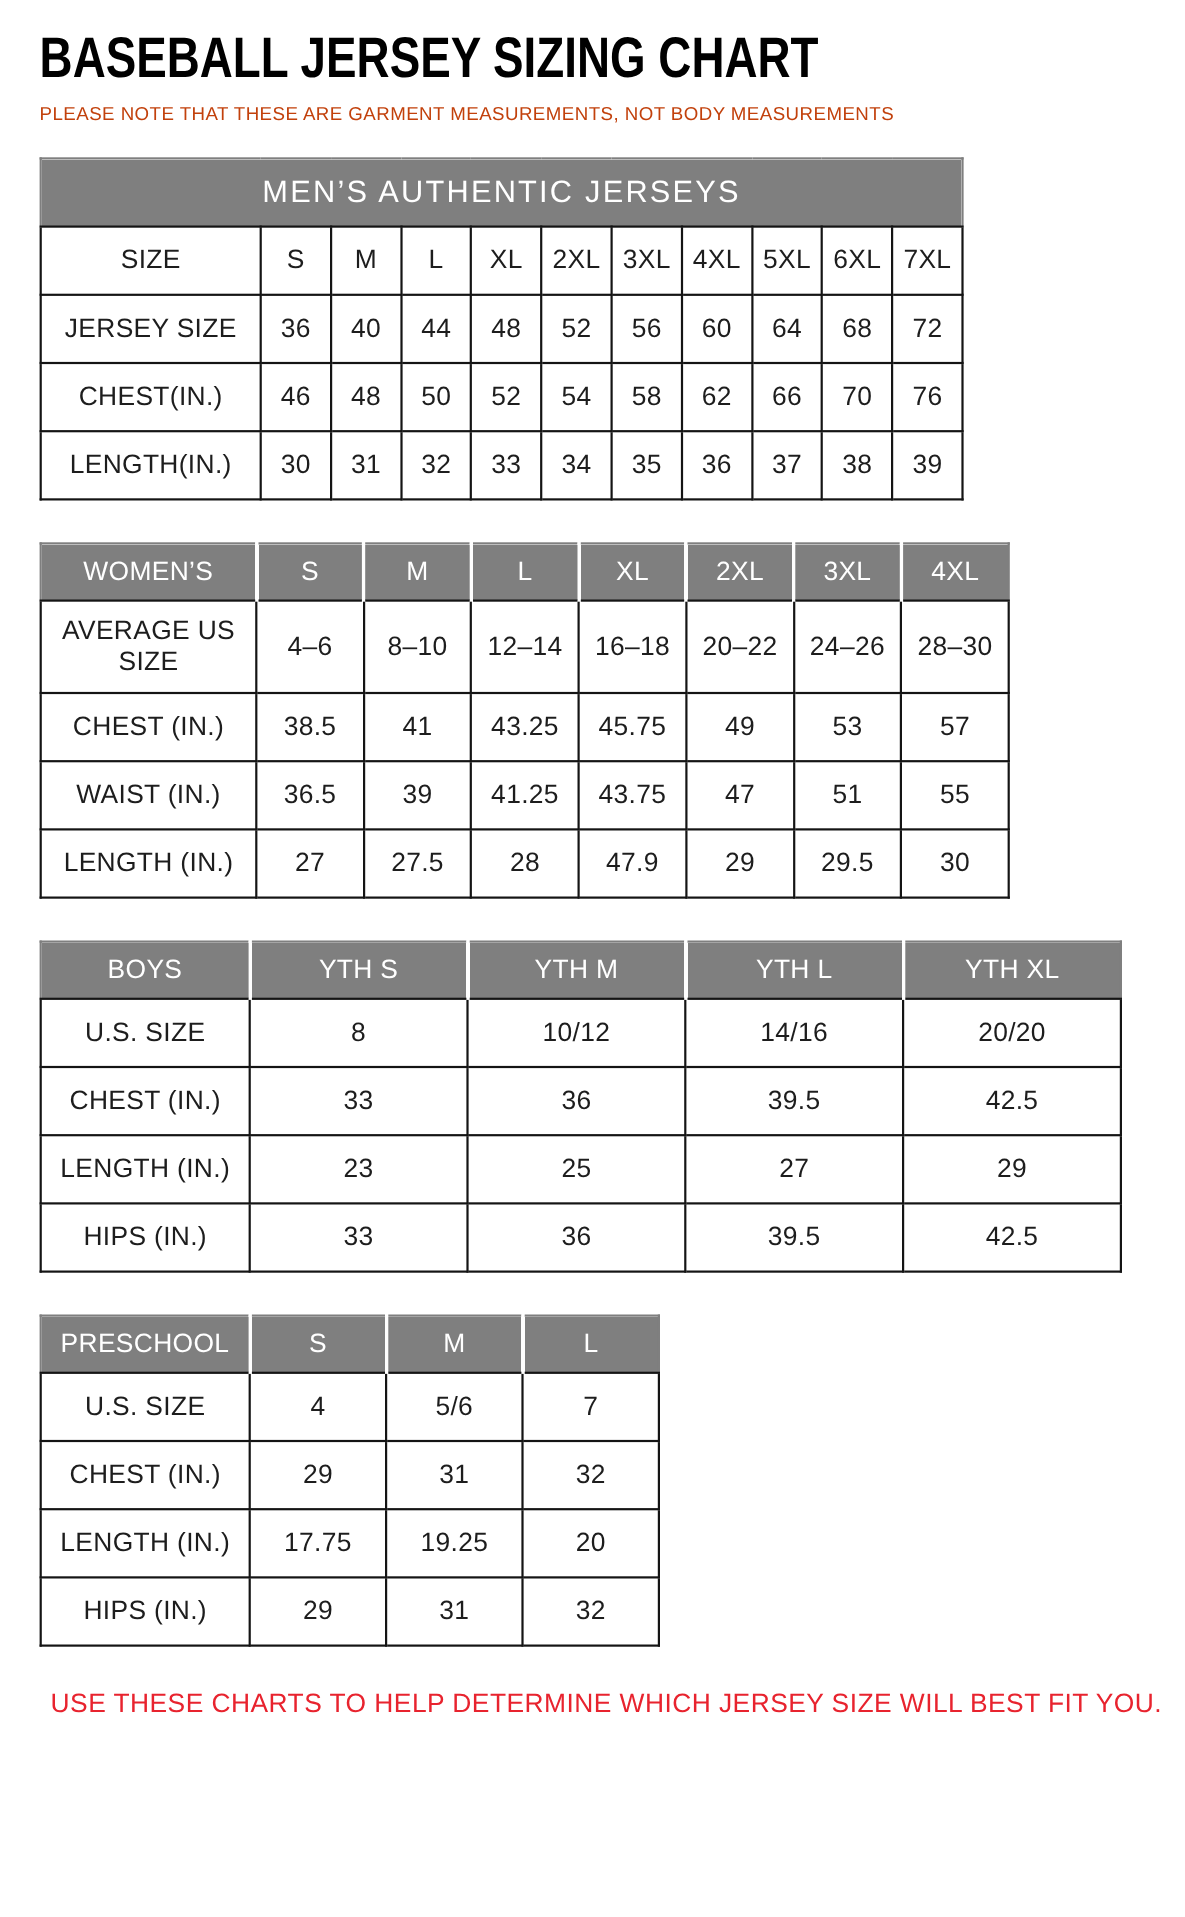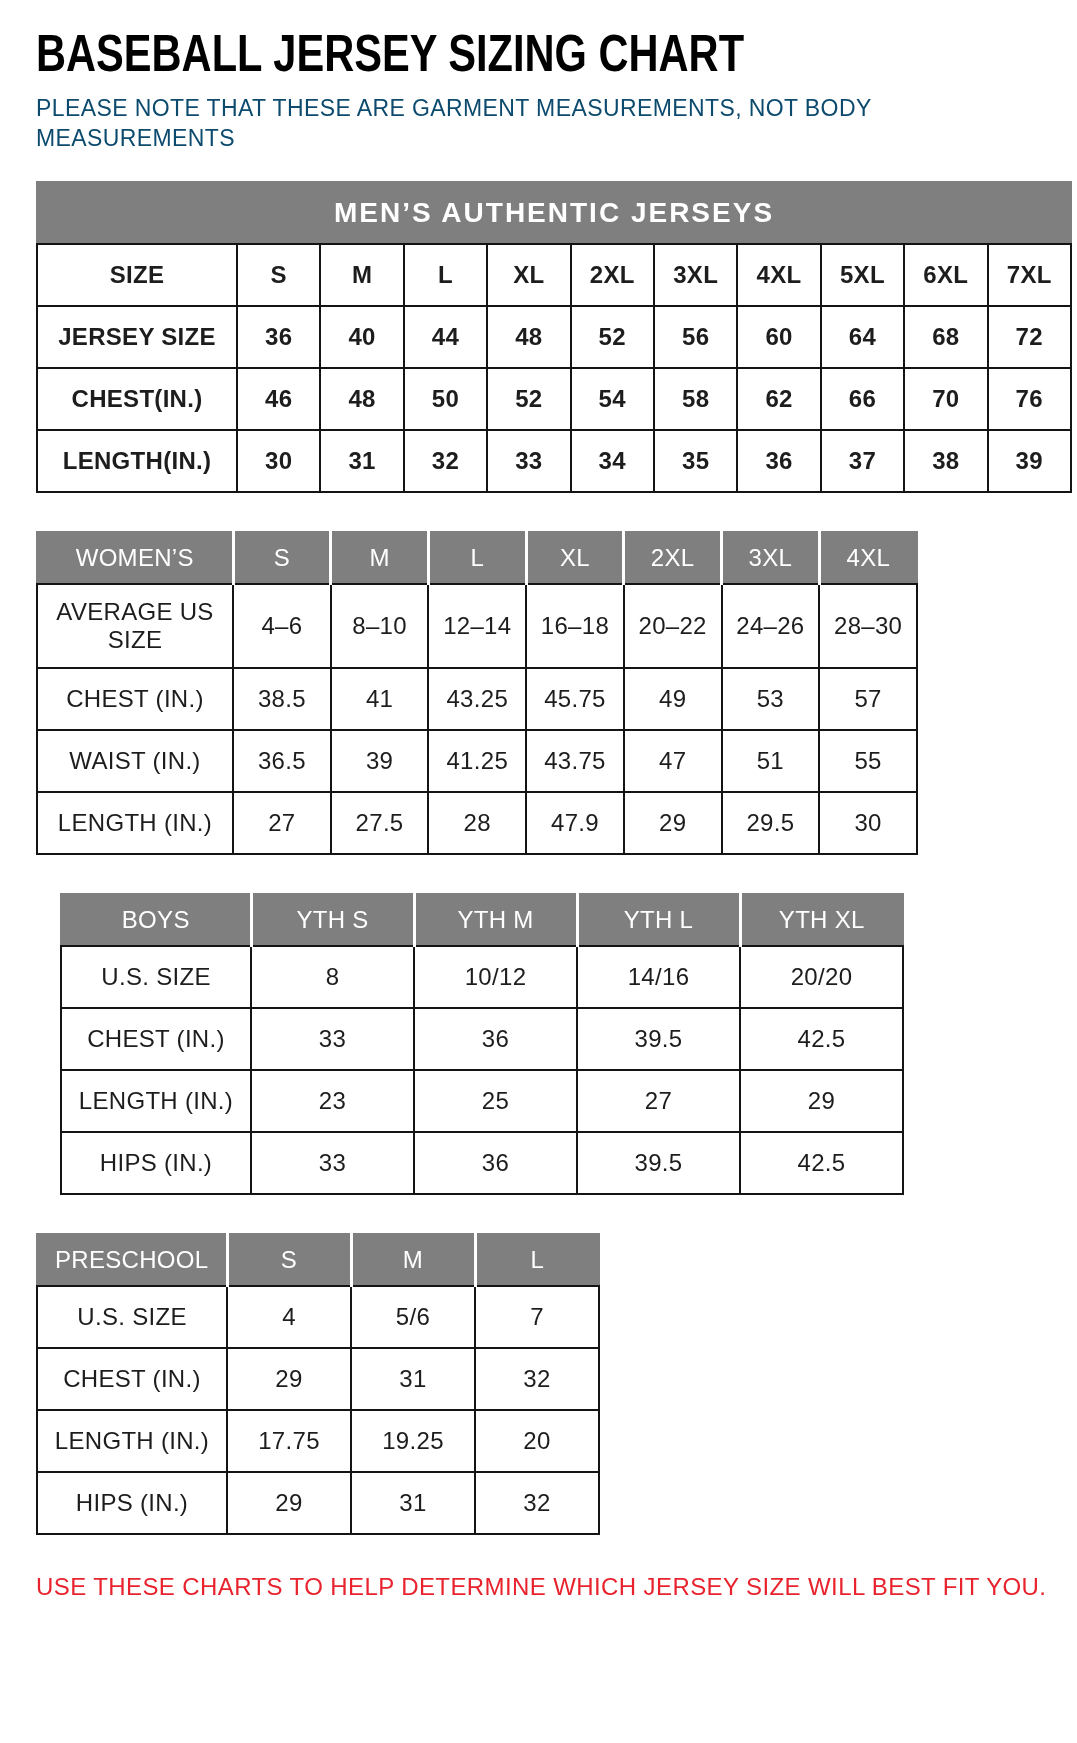--- a/index.html
+++ b/index.html
@@ -24,22 +24,22 @@
   .title .condense {
     display: inline-block;
     transform: scaleX(0.8);
     transform-origin: left center;
     letter-spacing: 0px;
   }
 
   .note {
     margin: 0 0 28px 0;
     max-width: 900px;
-    color: #0c4a6e;
-    font-size: 23px;
+    color: #c2410c;
+    font-size: 17px;
     line-height: 1.32;
     letter-spacing: 0.4px;
   }
 
   table {
     border-collapse: collapse;
     table-layout: fixed;
     margin: 0 0 38px 0;
   }
   td {
@@ -66,35 +66,35 @@
     background: #7f7f7f;
     color: #ffffff;
     font-size: 24px;
     height: 52px;
     border: 2px solid #7f7f7f;
     border-bottom-color: #141414;
     text-align: center;
   }
   .header-row td + td { border-left: 3px solid #ffffff; }
 
-  #table-mens { width: 1036px; font-weight: bold; }
+  #table-mens { width: 840px; }
   #table-mens col.c-label { width: 200px; }
 
   #table-womens { width: 882px; }
   #table-womens col.c-label { width: 196px; }
   #table-womens tr.r0 td { height: 84px; }
 
-  #table-boys { width: 844px; margin-left: 24px; }
+  #table-boys { width: 984px; }
   #table-boys col.c-label { width: 190px; }
 
   #table-preschool { width: 564px; }
   #table-preschool col.c-label { width: 190px; }
 
   .footer {
-    margin: 6px 0 0 0;
+    margin: 6px 0 0 10px;
     color: #e8232e;
     font-size: 24px;
     letter-spacing: 0.4px;
     white-space: nowrap;
   }
 </style>
 </head>
 <body>
 
 <div class="page">

